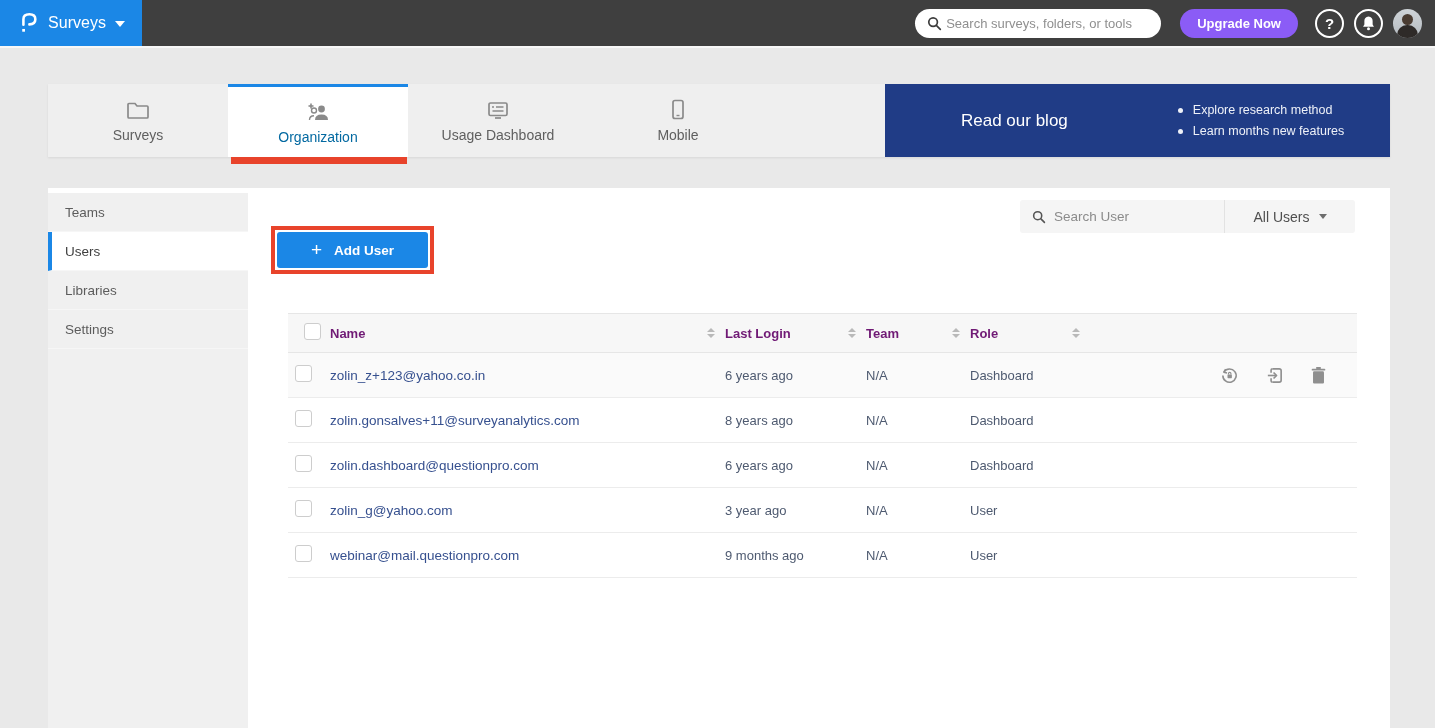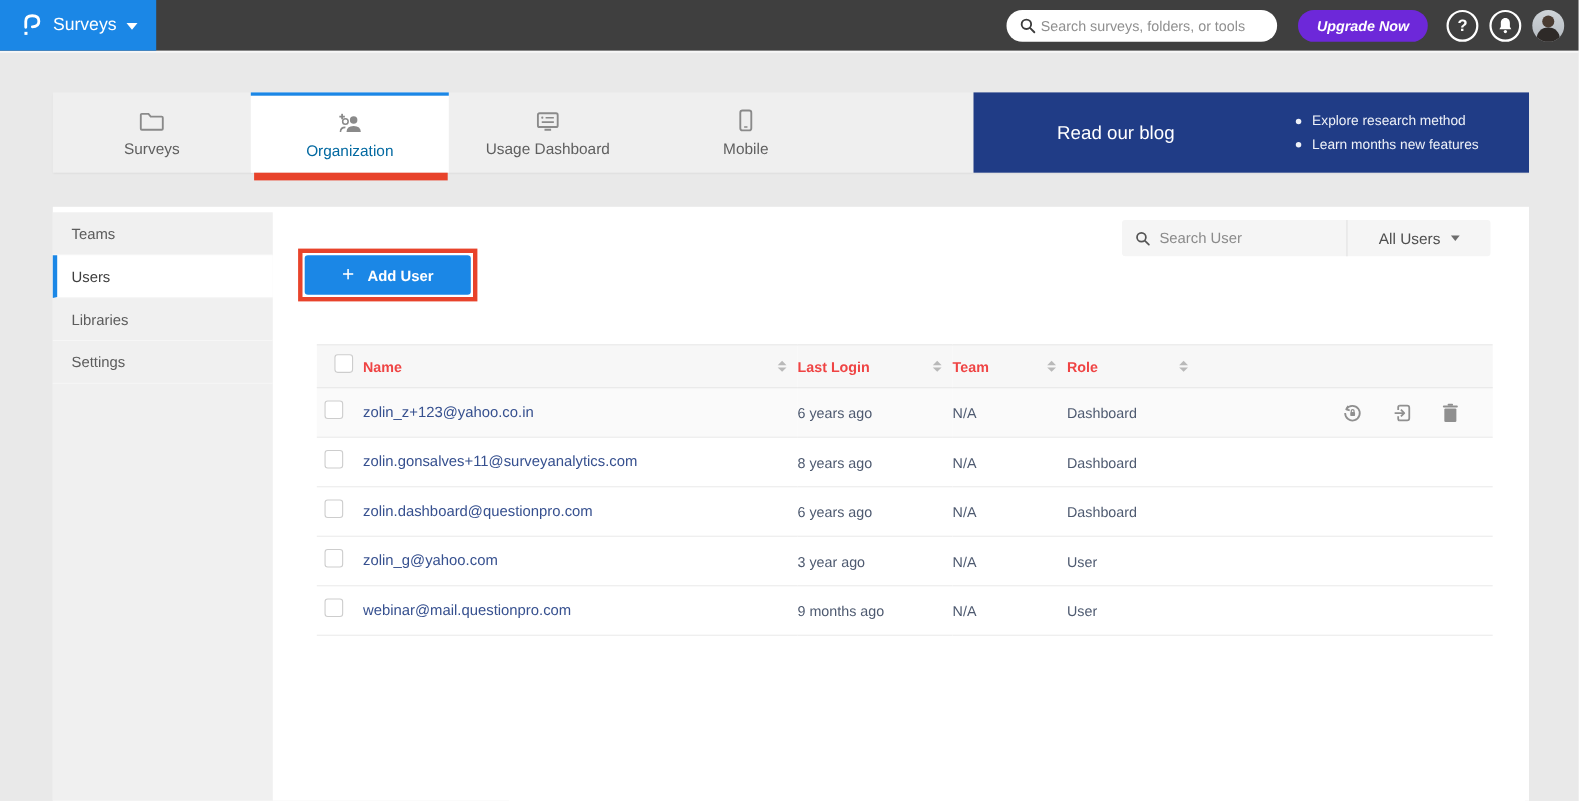--- a/index.html
+++ b/index.html
@@ -15,23 +15,23 @@
   .logo-box svg { display:block; }
   .product-label { color:#fff; font-size:16px; }
   .caret-down { width:0; height:0; border-left:5px solid transparent; border-right:5px solid transparent;
                 border-top:6px solid #fff; margin-top:2px; }
   .topbar-spacer { flex:1; }
   .global-search { width:246px; height:29px; background:#fff; border-radius:15px; display:flex;
                    align-items:center; padding:0 12px; gap:4px; margin-right:19px; }
   .global-search input { border:none; outline:none; flex:1; font-size:13px; color:#444;
                          font-family:"Liberation Sans", sans-serif; background:transparent; }
   .global-search input::placeholder { color:#8f8f8f; }
-  .upgrade-btn { height:29px; padding:0 17px; background:#6d28d9; border:none; border-radius:15px;
+  .upgrade-btn { height:29px; padding:0 17px; background:#8b5cf6; border:none; border-radius:15px;
                  color:#fff; font-weight:bold; font-size:13px; cursor:pointer; margin-right:17px;
-                 font-family:"Liberation Sans", sans-serif;font-style:italic; }
+                 font-family:"Liberation Sans", sans-serif; }
   .round-icon { width:29px; height:29px; border:2px solid #fff; border-radius:50%; display:flex;
                 align-items:center; justify-content:center; color:#fff; font-weight:bold; font-size:15px;
                 margin-right:10px; cursor:pointer; }
   .avatar { width:29px; height:29px; border-radius:50%; margin-right:13px; cursor:pointer;
             background:linear-gradient(180deg,#cfd4d8 0%,#b4bac0 100%); position:relative; overflow:hidden; }
   .avatar::before { content:""; position:absolute; top:5px; left:9px; width:11px; height:11px;
                     border-radius:50%; background:#4a3c32; }
   .avatar::after { content:""; position:absolute; top:16px; left:4px; width:21px; height:14px;
                    border-radius:10px 10px 0 0; background:#2e2a28; }
 
@@ -84,21 +84,21 @@
 
   
   .users-table { position:absolute; left:240px; top:125px; width:1069px; border-collapse:collapse;
                  table-layout:fixed; }
   .users-table th, .users-table td { padding:0; }
   .users-table thead tr { height:39px; background:#f7f7f7; border-top:1px solid #e6e6e6;
                           border-bottom:1px solid #e6e6e6; }
   .users-table tbody tr { height:45px; border-bottom:1px solid #ececec; background:#fff; }
   .users-table tbody tr.shaded { background:#fafafa; }
   .th-inner { display:flex; align-items:center; justify-content:space-between; padding-right:10px;
-              font-size:13px; font-weight:bold; color:#ef4444; }
+              font-size:13px; font-weight:bold; color:#701a75; }
   .sort-icon { display:flex; flex-direction:column; gap:2px; cursor:pointer; }
   .sort-icon .up { width:0; height:0; border-left:4px solid transparent; border-right:4px solid transparent;
                    border-bottom:4px solid #b9b9b9; }
   .sort-icon .down { width:0; height:0; border-left:4px solid transparent; border-right:4px solid transparent;
                      border-top:4px solid #b9b9b9; }
   .checkbox { width:17px; height:17px; border:1.5px solid #cdcdcd; border-radius:3px; background:#fff;
               display:inline-block; cursor:pointer; margin-left:7px; }
   .email-link { color:#36508f; font-size:13.5px; text-decoration:none; cursor:pointer; }
   .cell-muted { font-size:13px; color:#4e5a70; }
   .row-actions { display:flex; align-items:center; justify-content:flex-end; gap:26px; padding-right:30px; }

